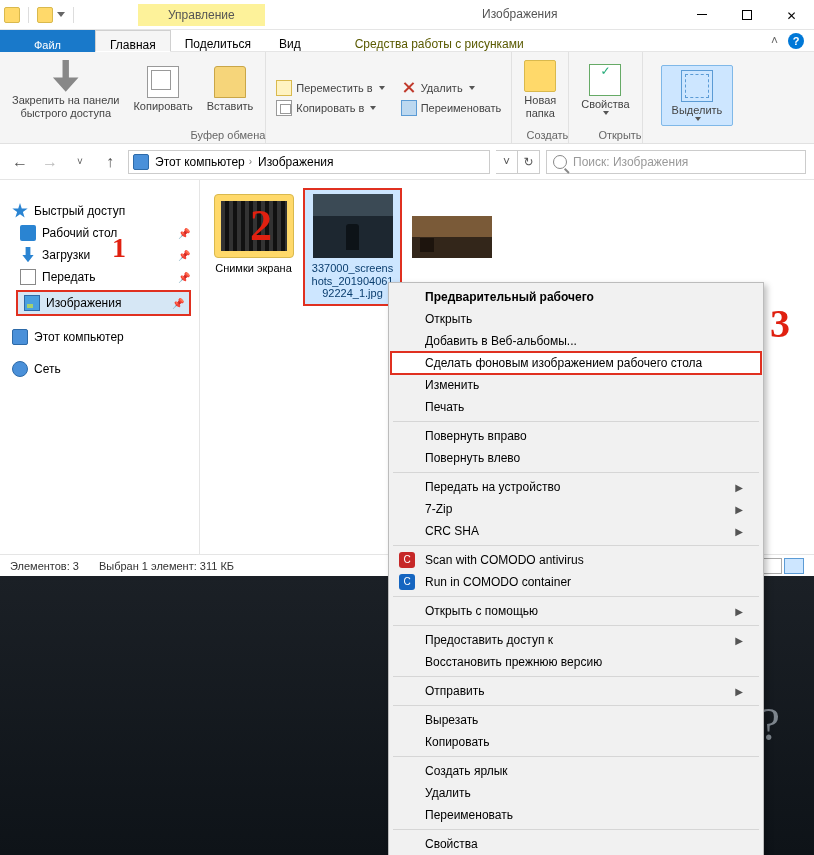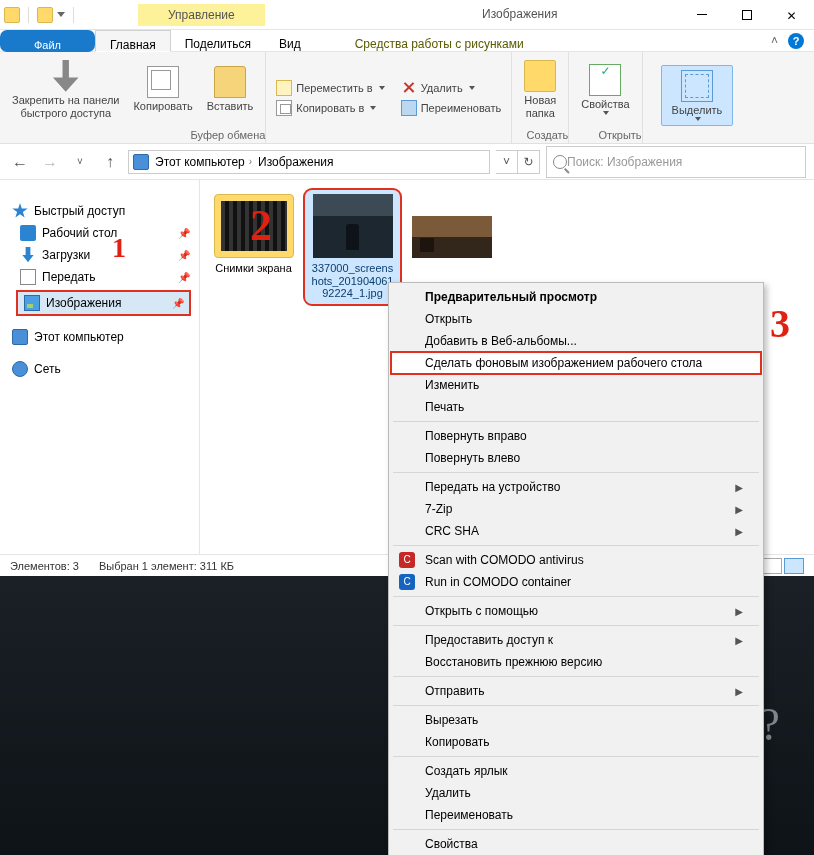--- a/index.html
+++ b/index.html
@@ -60,21 +60,21 @@
   .navrow { height:36px; display:flex; align-items:center; padding:2px 8px; gap:6px; border-bottom:1px solid #e5e5e5; }
   .navarrow { width:24px; height:24px; display:flex; align-items:center; justify-content:center; color:#555; cursor:default; }
   .navarrow.disabled { color:#bbb; }
   .navarrow .chev { font-size:16px; }
   .addr { flex:1; height:24px; border:1px solid #ccc; display:flex; align-items:center; font-size:12px; padding:0 4px; gap:6px; }
   .addr .monitor-ico { width:16px; height:16px; background:#4a90d9; border:1px solid #2d6aa8; border-radius:2px; }
   .addr .crumb { display:flex; align-items:center; gap:4px; }
   .addr .sep { color:#777; font-size:10px; }
   .addr-btns { display:flex; }
   .addr-btn { width:22px; height:24px; border:1px solid #ccc; border-left:none; display:flex; align-items:center; justify-content:center; font-size:12px; color:#555; }
-  .searchbox { width:260px; height:32px; border:1px solid #ccc; display:flex; align-items:center; padding:0 6px; font-size:12px; color:#999; }
+  .searchbox { width:260px; height:24px; border:1px solid #ccc; display:flex; align-items:center; gap:6px; padding:0 6px; font-size:12px; color:#999; }
   .searchbox .mag { width:14px; height:14px; border:1.5px solid #888; border-radius:50%; position:relative; }
   .searchbox .mag::after{content:"";position:absolute;right:-4px;bottom:-4px;width:6px;height:1.5px;background:#888;transform:rotate(45deg);}
 
   
   .main { display:flex; height:374px; }
   .nav-pane { width:200px; border-right:1px solid #e5e5e5; padding:10px 4px; font-size:12px; }
   .nav-item { display:flex; align-items:center; gap:6px; padding:3px 4px 3px 16px; cursor:default; position:relative; }
   .nav-item.section { padding-left:8px; margin-top:10px; font-weight:normal; }
   .nav-item .ico { width:16px; height:16px; }
   .ico.star{ background:#2a84d2; clip-path:polygon(50% 0,61% 35%,98% 35%,68% 57%,79% 91%,50% 70%,21% 91%,32% 57%,2% 35%,39% 35%); }
@@ -85,21 +85,21 @@
   .ico.pics::after{content:"";position:absolute;left:2px;bottom:2px;width:6px;height:4px;background:#a5d06e;}
   .ico.pc{ background:#4a90d9; border:1px solid #2d6aa8; border-radius:2px;}
   .ico.net{ background:#4a90d9; border-radius:50%; border:1px solid #2d6aa8;}
   .nav-item .pin-s { margin-left:auto; color:#888; font-size:10px; }
   .nav-item.boxed { border:2px solid #e03020; background:#d6e7f5; margin:2px 4px 2px 12px; padding-left:6px;}
 
   
   .ann { position:absolute; color:#e02010; font-family:"Segoe Script","Comic Sans MS",cursive; font-size:28px; pointer-events:none; font-weight:bold; }
 
   .files { flex:1; display:flex; gap:4px; padding:10px 6px; align-items:flex-start; background:#fff; position:relative;}
-  .file { width:95px; display:flex; flex-direction:column; align-items:center; font-size:11px; text-align:center; padding:4px; cursor:default; gap:4px;border-radius:7px;}
+  .file { width:95px; display:flex; flex-direction:column; align-items:center; font-size:11px; text-align:center; padding:4px; cursor:default; gap:4px;}
   .file.selected { background:#cde6ff; outline:2px solid #e03020; outline-offset:0;}
   .file .thumb { width:80px; height:64px; display:flex; align-items:center; justify-content:center; }
   .thumb.folder { background:#ffd96a; border:1px solid #d9b94d; border-radius:4px; position:relative;}
   .thumb.folder::before{content:"";position:absolute;left:6px;top:6px;right:6px;bottom:6px;background:linear-gradient(90deg,#333 0 4px,#111 4px 8px) repeat; background-size:8px 100%;}
   .thumb.img-dark { background:linear-gradient(180deg,#3b4a55 0 35%, #1d2730 35% 100%); position:relative;}
   .thumb.img-dark::after{content:"";position:absolute;left:42%;bottom:8px;width:16%;height:40%;background:#0d1318;border-radius:3px 3px 0 0;}
   .thumb.img-warm { background:linear-gradient(180deg,#7a5a38 0 50%, #33261a 50% 100%); position:relative;}
   .thumb.img-warm::after{content:"";position:absolute;left:10%;bottom:6px;width:18%;height:34%;background:#1d140d;}
   .file .name { word-break:break-word; line-height:1.15; color:#000; }
   .file.selected .name { color:#0a3d6e;}
@@ -339,21 +339,21 @@
     <div class="vt active"></div>
   </div>
 </div>
 
 <div class="wallpaper">
   <div class="wp-q">?</div>
 </div>
 
 <div class="ctxmenu">
   <div class="mi bold">
-      <span>Предварительный просмотр</span>
+      <span>Предварительный рабочего</span>
     </div>
   <div class="mi">
       <span>Открыть</span>
     </div>
   <div class="mi">
       <span>Добавить в Веб-альбомы...</span>
     </div>
   <div class="mi hl">
       <span>Сделать фоновым изображением рабочего стола</span>
     </div>

